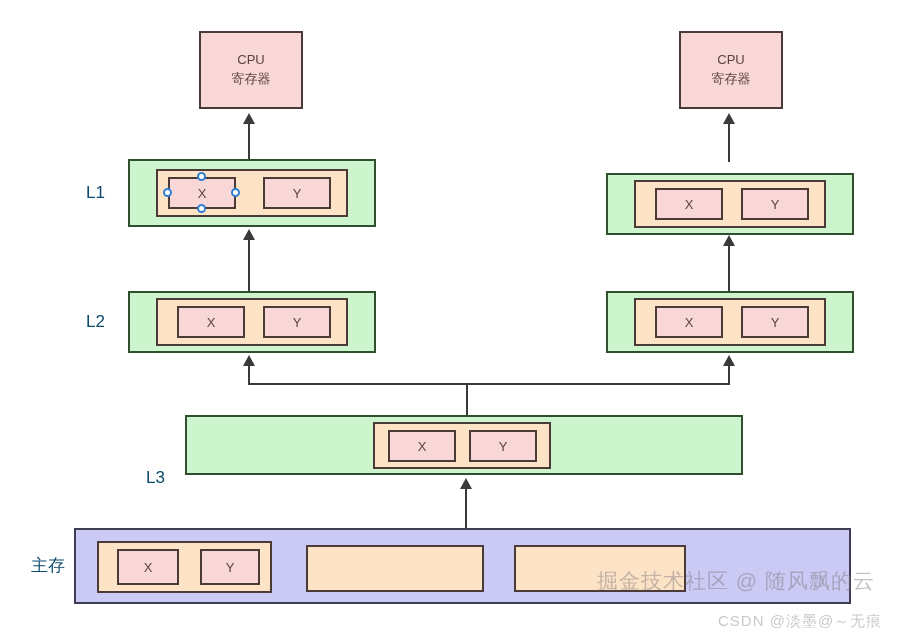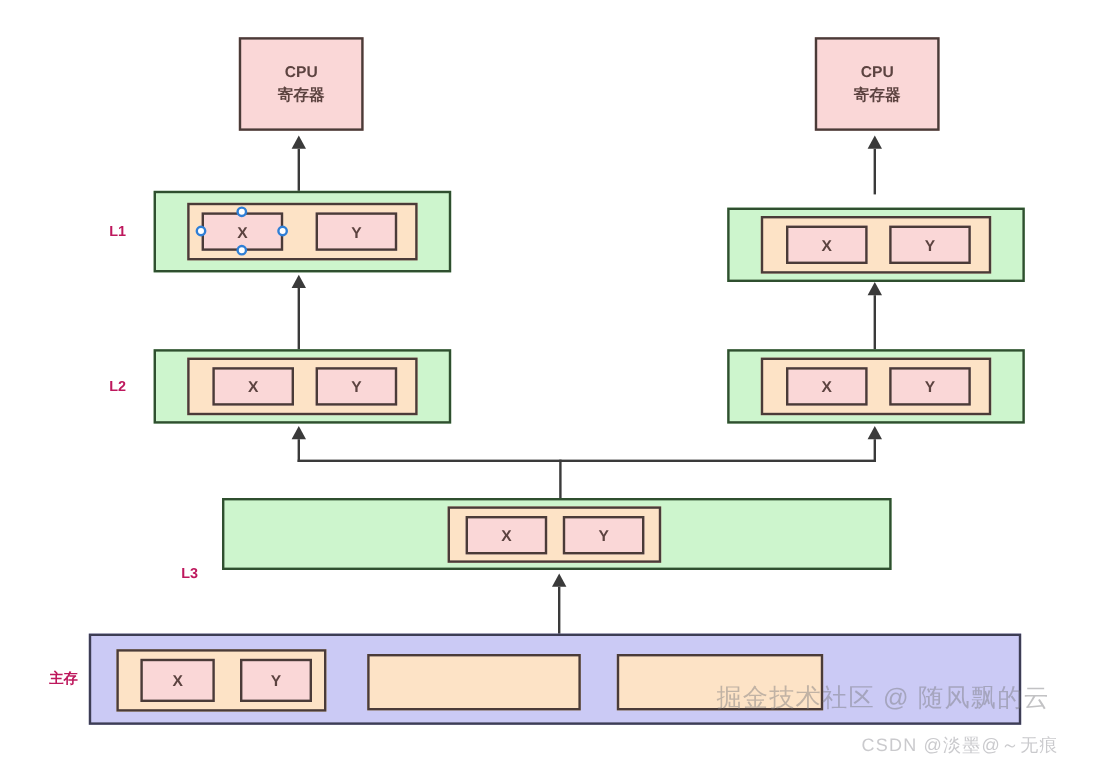--- a/index.html
+++ b/index.html
@@ -8,21 +8,21 @@
     background: #ffffff;
   }
   #stage {
     position: relative;
     width: 920px;
     height: 640px;
     background: #ffffff;
     font-family: "Liberation Sans", "DejaVu Sans", sans-serif;
     overflow: hidden;
   }
-  .abs { position: absolute; box-sizing: border-box; font-weight: bold; }
+  .abs { position: absolute; box-sizing: border-box; }
 
   
   .cpu-box {
     background: #fad7d7;
     border: 2px solid #4a3b38;
     display: flex;
     flex-direction: column;
     align-items: center;
     justify-content: center;
     color: #5c4340;
@@ -46,22 +46,22 @@
   .cell-pink {
     background: #fad7d7;
     border: 2px solid #4a3b38;
     display: flex;
     align-items: center;
     justify-content: center;
     color: #5c4340;
     font-size: 13px;
   }
   .row-label {
-    color: #be185d;
-    font-size: 12px;
+    color: #0c4a6e;
+    font-size: 17px;
     display: flex;
     align-items: center;
   }
   .label-right { justify-content: flex-end; }
 
   
   .vline { background: #3a3a3a; width: 2px; }
   .hline { background: #3a3a3a; height: 2px; }
   .arrowhead {
     width: 0; height: 0;

